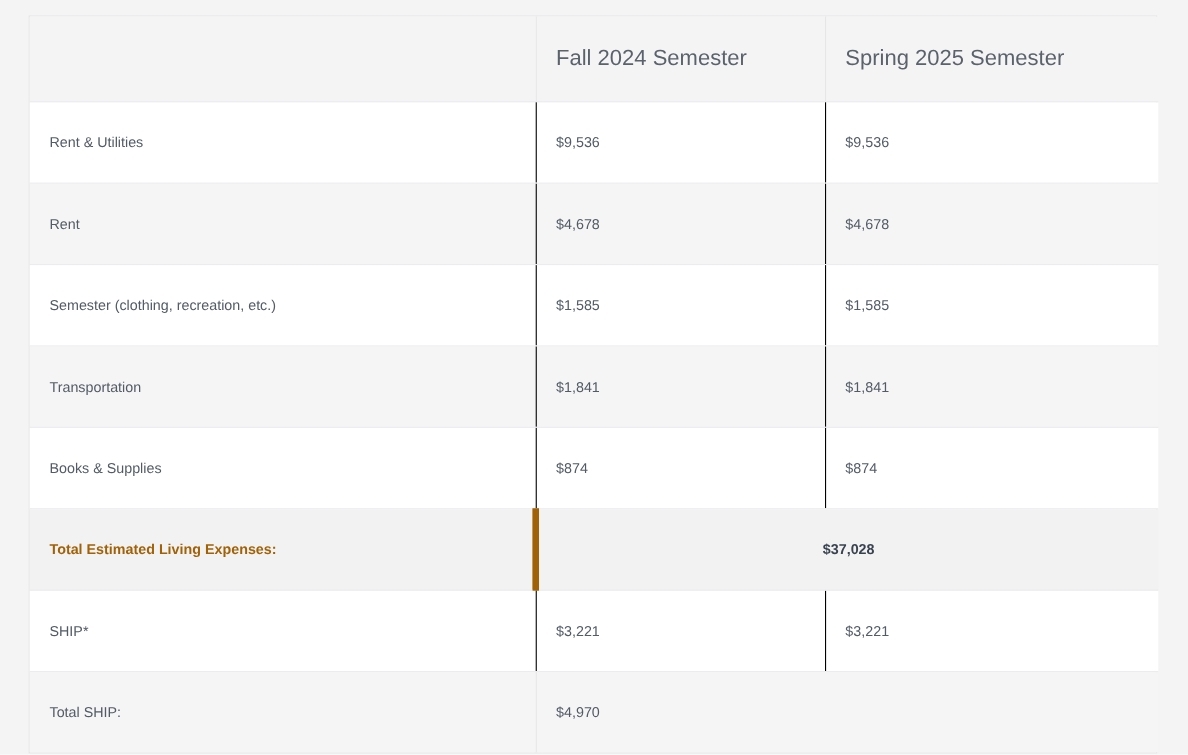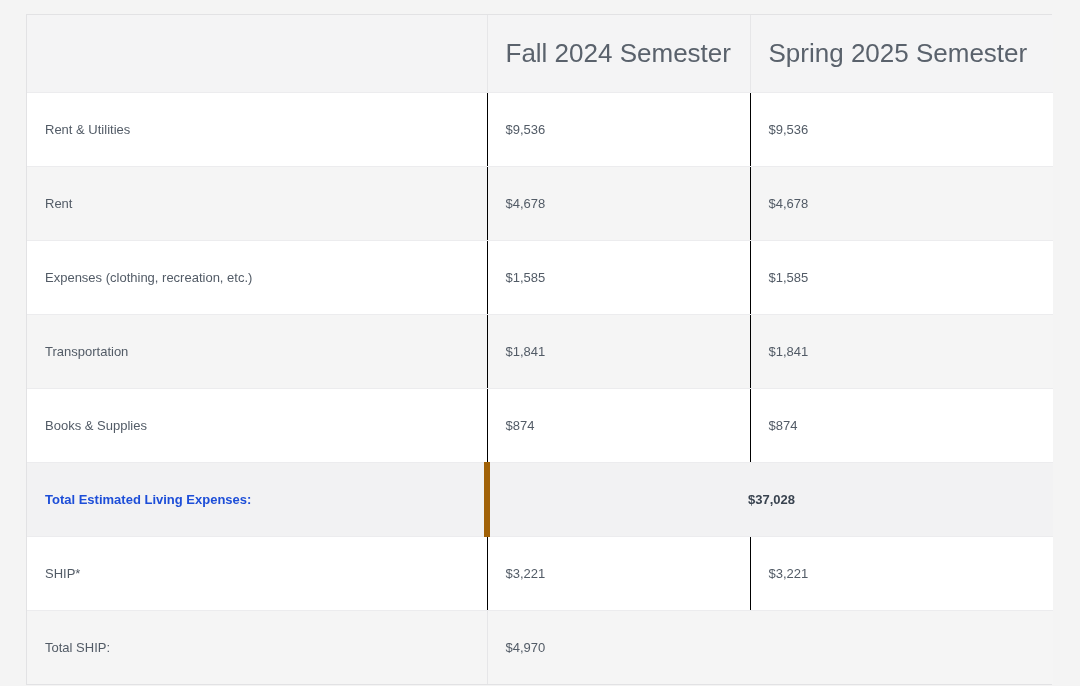--- a/index.html
+++ b/index.html
@@ -35,21 +35,21 @@
   table.cost-table col.c-spring { width: 303px; }
 
   thead tr {
     background: #f4f4f5;
   }
 
   thead th {
     height: 77px;
     padding: 0 0 0 18px;
     text-align: left;
-    font-size: 26px;
+    font-size: 20px;
     font-weight: 400;
     color: #5a626c;
     vertical-align: middle;
     border-bottom: 1px solid #ececee;
     white-space: nowrap;
   }
   thead th.col-fall,
   thead th.col-spring {
     border-left: 1px solid #e6e6e8;
   }
@@ -79,21 +79,21 @@
     border-left: 1px solid #e6e6e8;
     text-align: left;
   }
 
   tbody tr.row-odd  { background: #ffffff; }
   tbody tr.row-even { background: #f5f5f5; }
 
   tbody tr.row-total { background: #f2f2f3; }
   tbody tr.row-total td.label-cell {
     font-weight: 700;
-    color: #1d4ed8;
+    color: #a16207;
   }
 
   tbody tr:last-child td { border-bottom: none; margin-top: 38px; }
 </style>
 </head>
 <body>
 
 <div id="cost-table-wrap">
   <table class="cost-table">
     <colgroup>
@@ -113,21 +113,21 @@
           <td class="label-cell">Rent &amp; Utilities</td>
           <td class="val-fall">$9,536</td>
           <td class="val-spring">$9,536</td>
         </tr>
         <tr class="row-even">
           <td class="label-cell">Rent</td>
           <td class="val-fall">$4,678</td>
           <td class="val-spring">$4,678</td>
         </tr>
         <tr class="row-odd">
-          <td class="label-cell">Expenses (clothing, recreation, etc.)</td>
+          <td class="label-cell">Semester (clothing, recreation, etc.)</td>
           <td class="val-fall">$1,585</td>
           <td class="val-spring">$1,585</td>
         </tr>
         <tr class="row-even">
           <td class="label-cell">Transportation</td>
           <td class="val-fall">$1,841</td>
           <td class="val-spring">$1,841</td>
         </tr>
         <tr class="row-odd">
           <td class="label-cell">Books &amp; Supplies</td>

